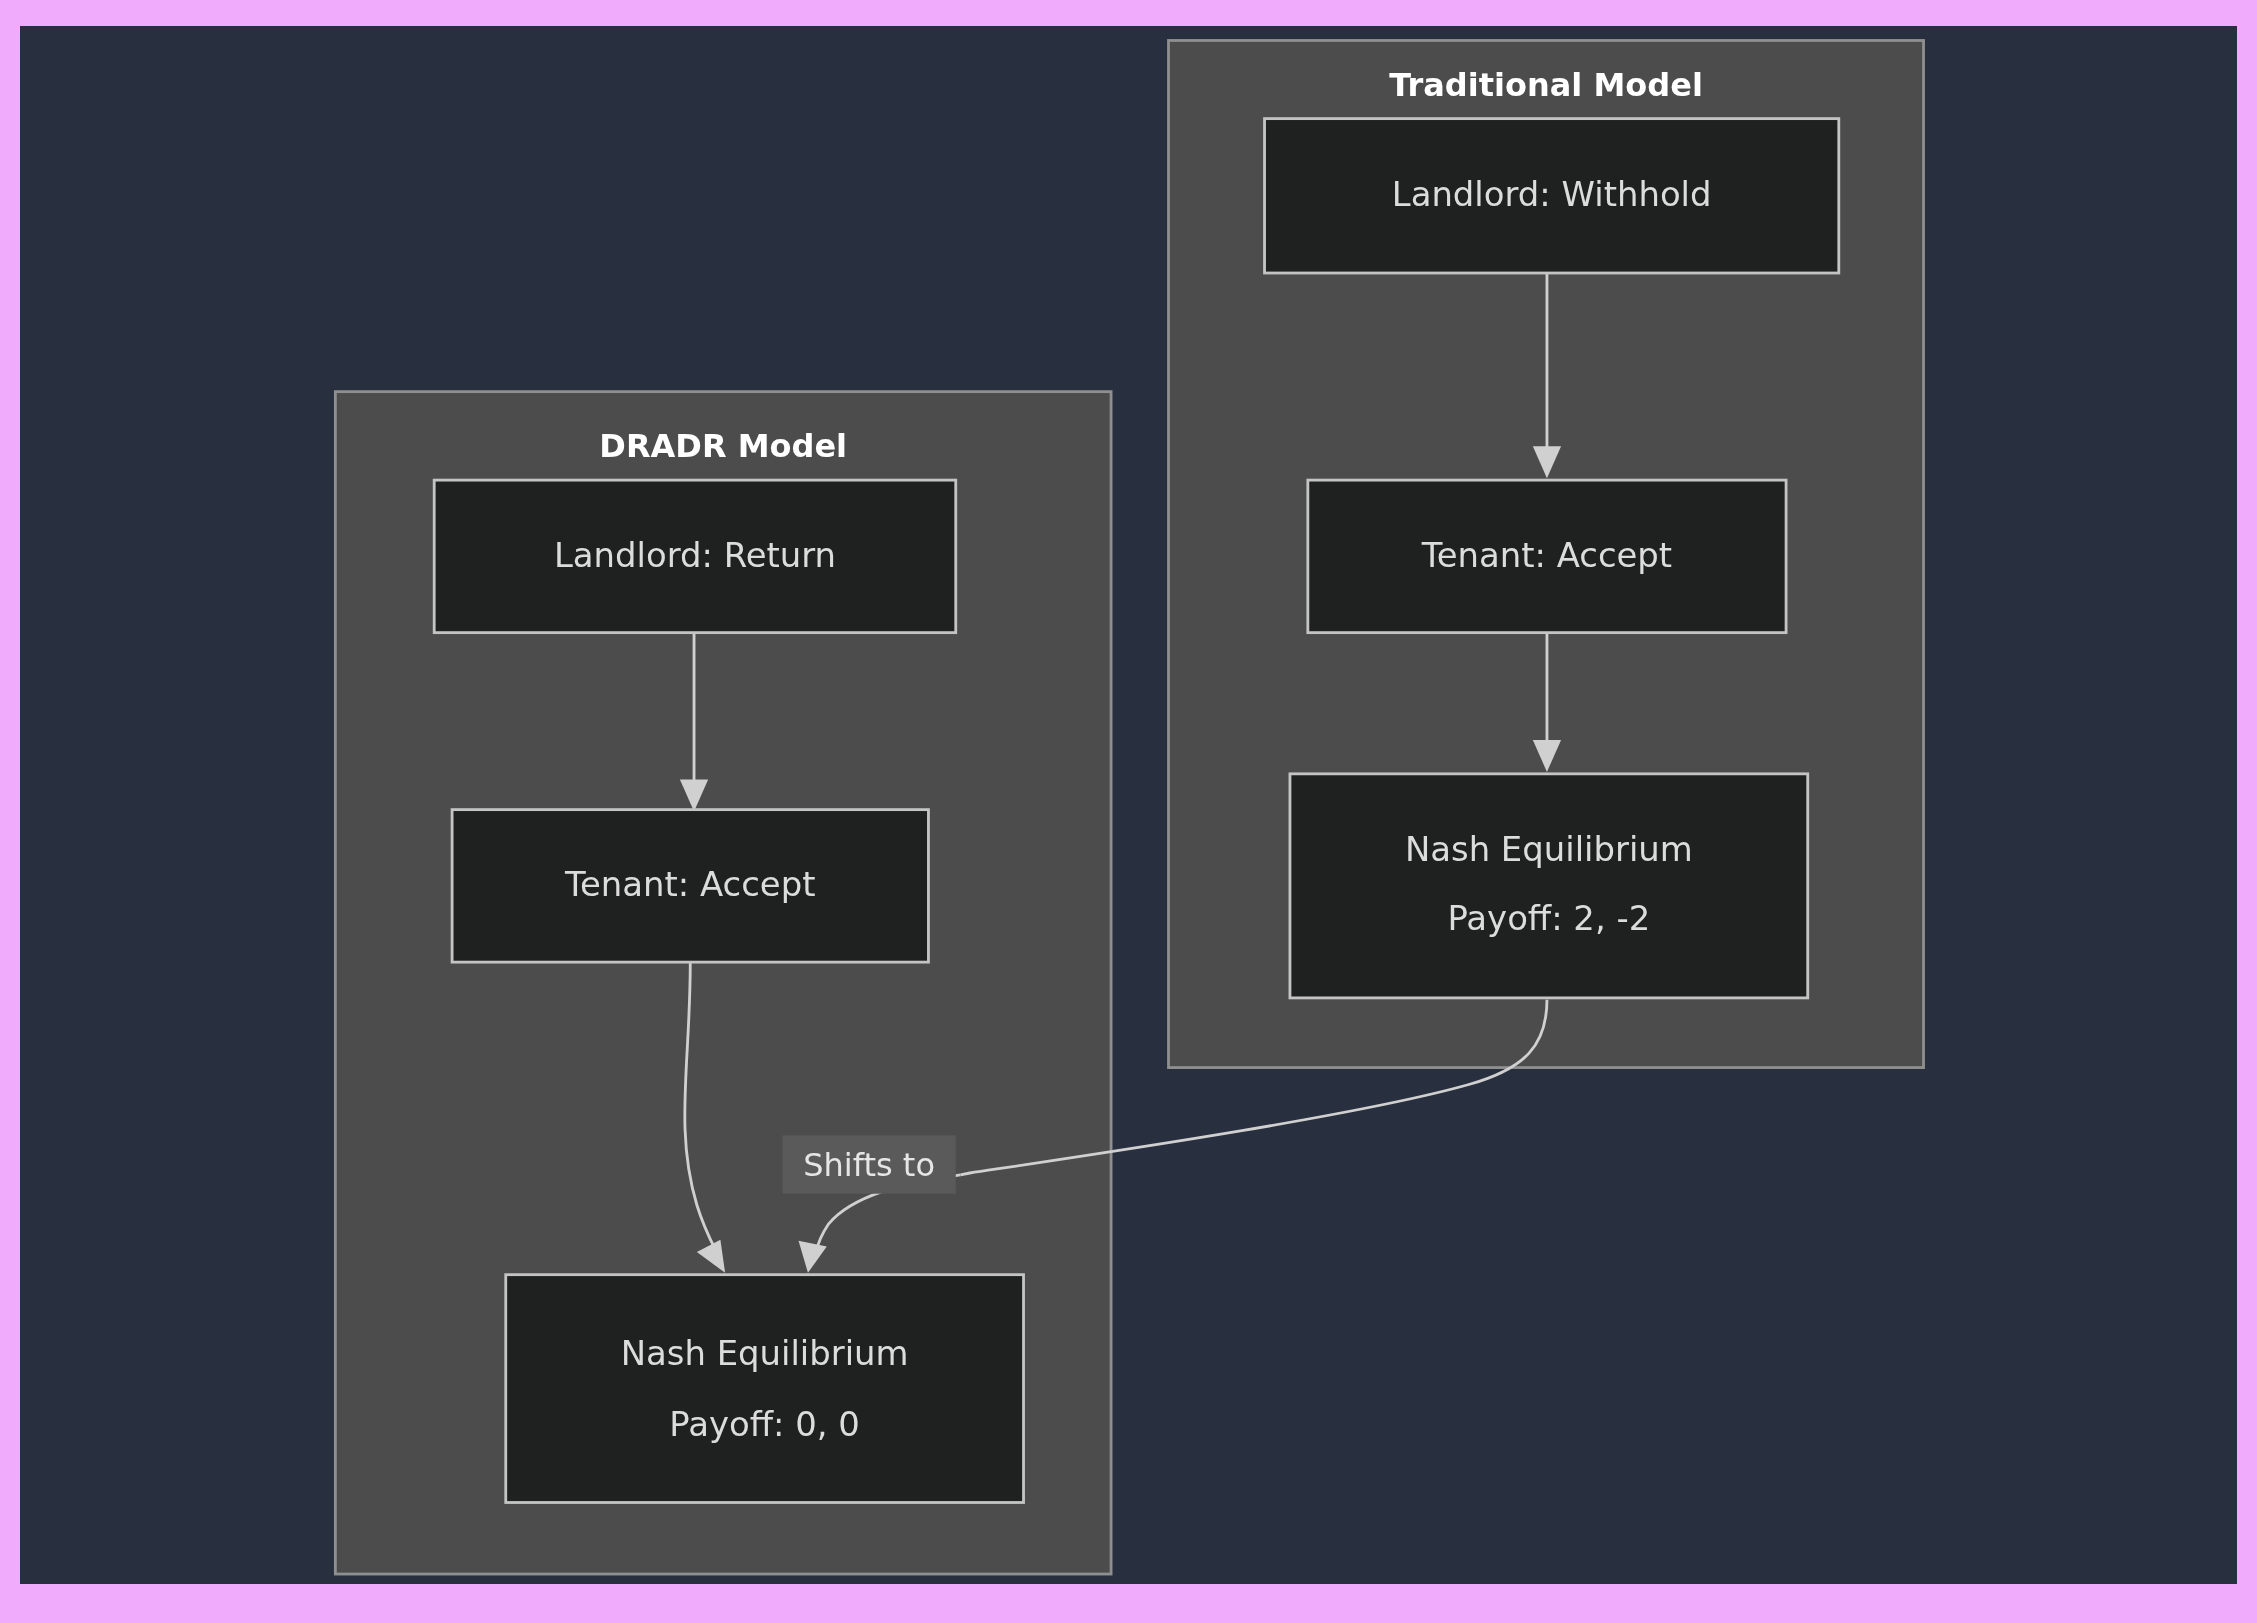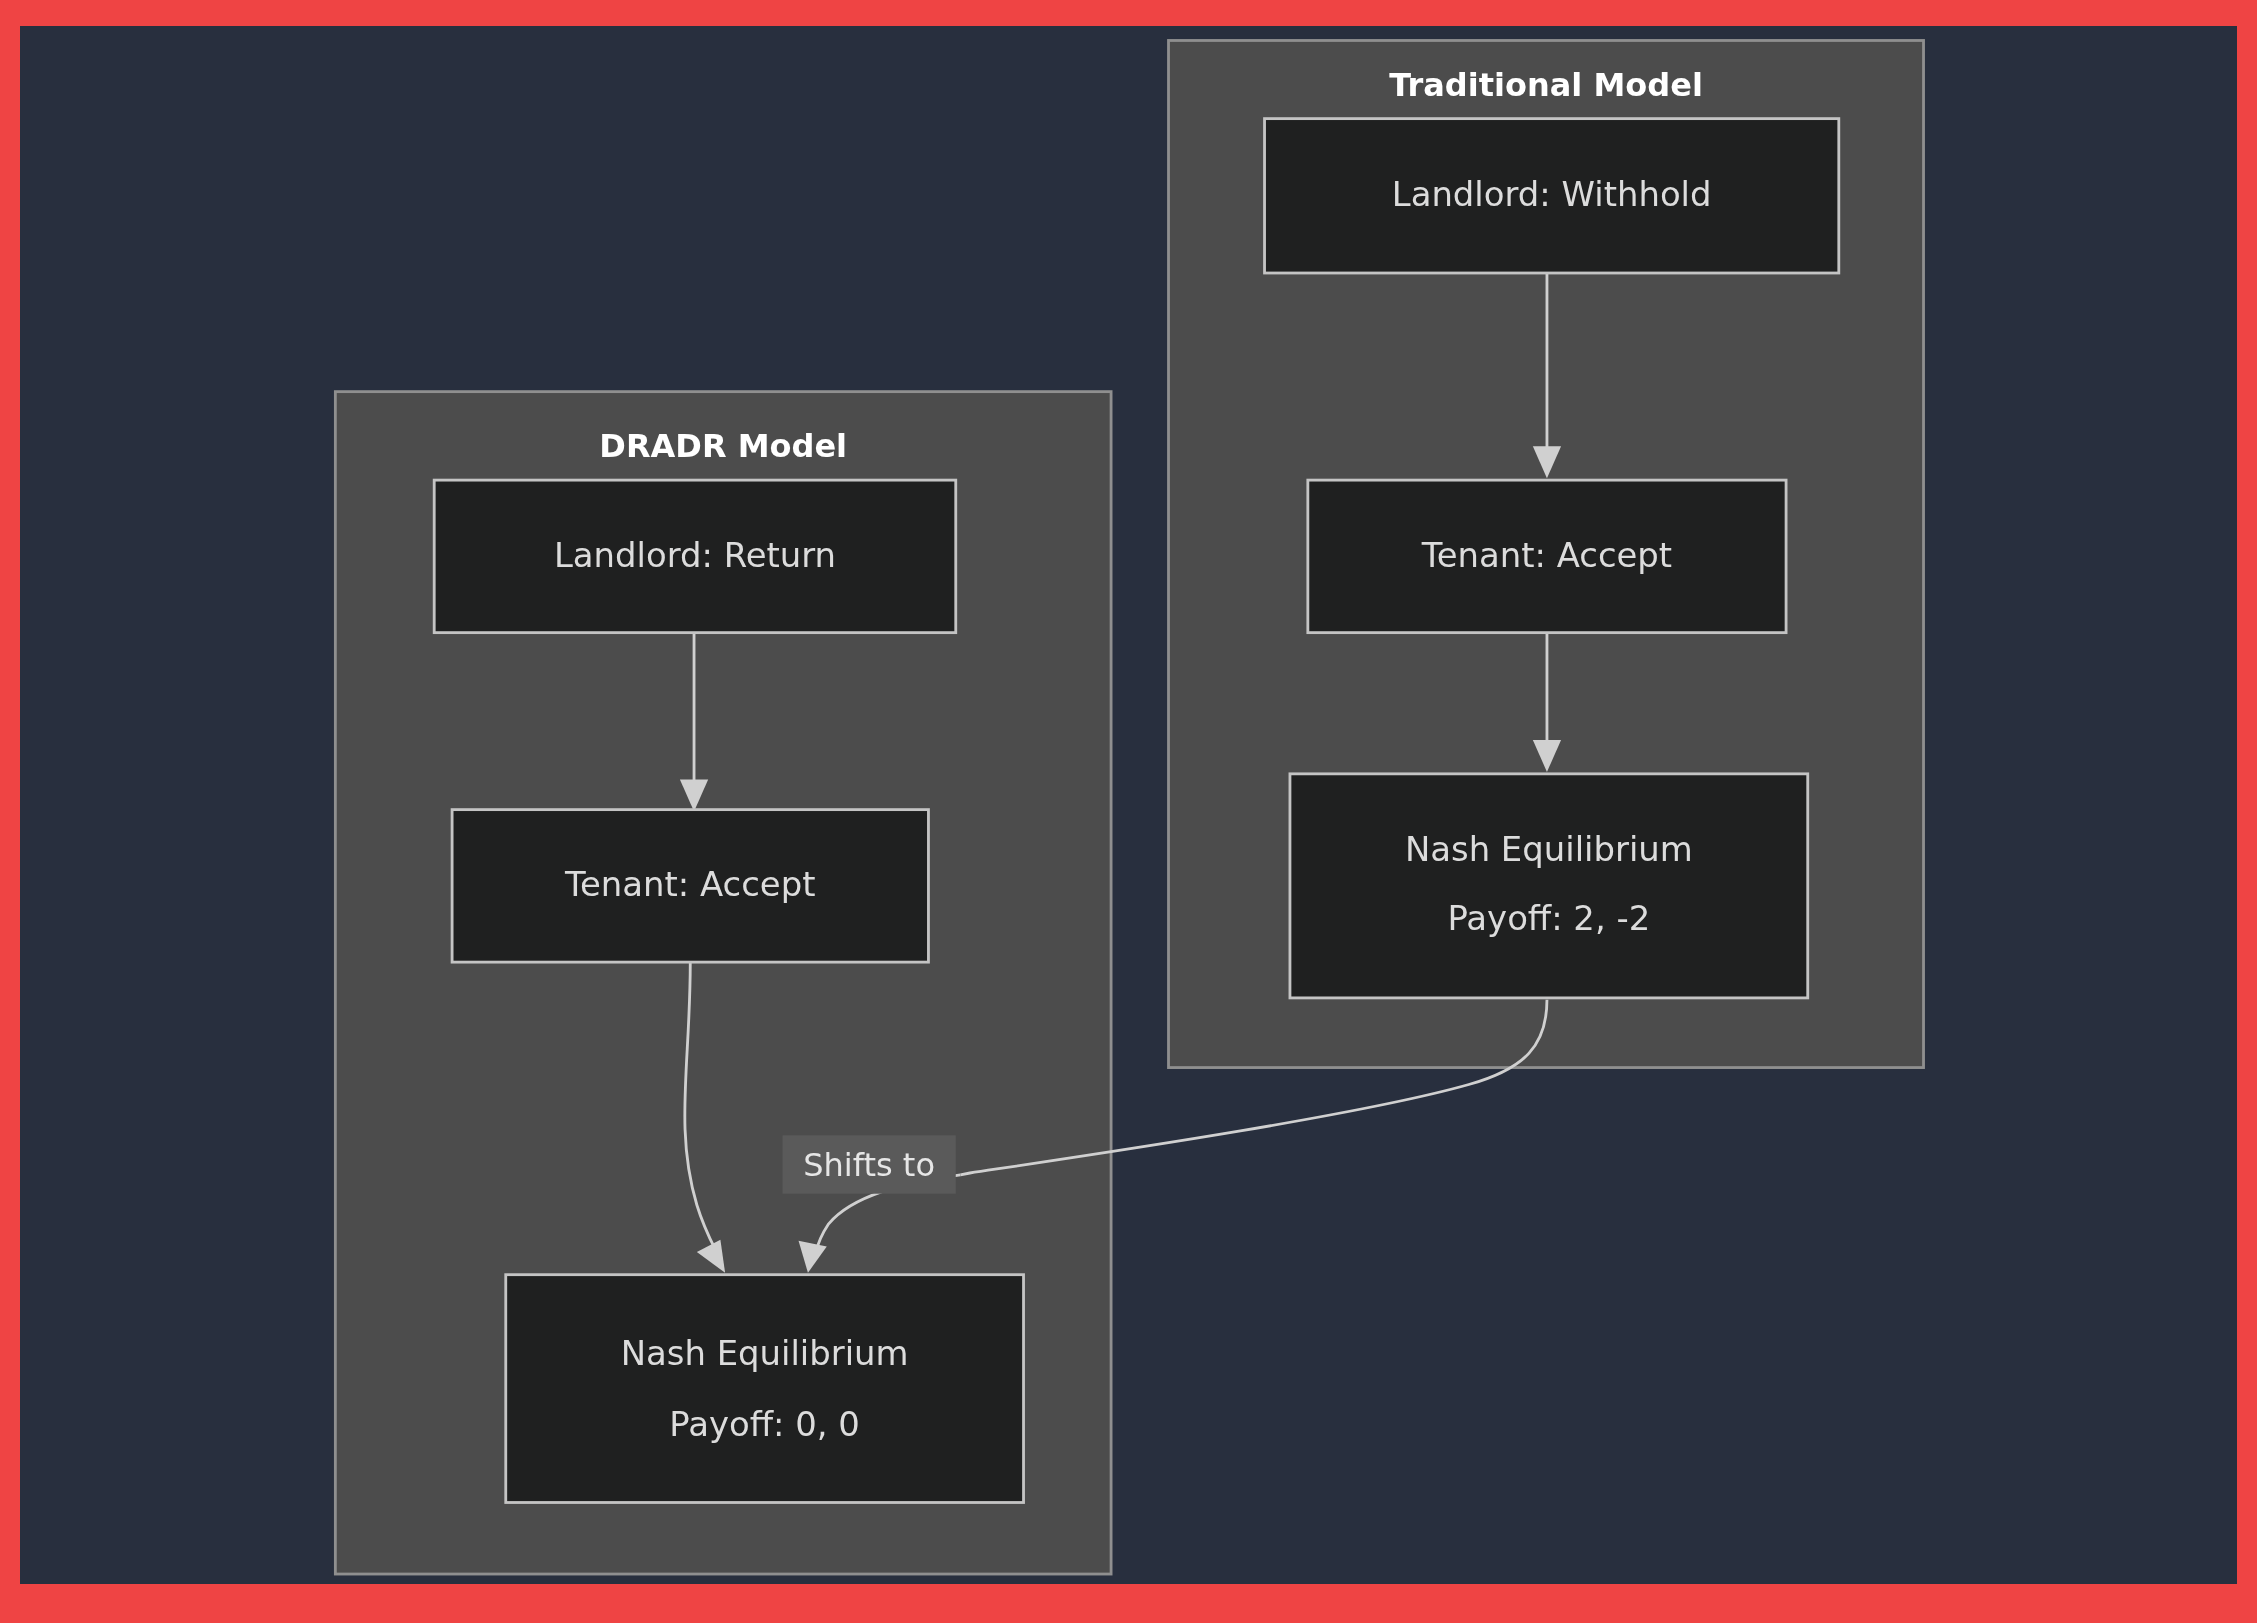--- a/index.html
+++ b/index.html
@@ -8,21 +8,21 @@
     background: #ffffff;
     width: 2257px;
     height: 1623px;
     overflow: hidden;
     font-family: "DejaVu Sans", "Liberation Sans", sans-serif;
   }
   #page {
     position: relative;
     width: 2257px;
     height: 1623px;
-    background: #ef4444;
+    background: #f0abfc;
   }
   #canvas {
     position: absolute;
     left: 20px;
     top: 26px;
     width: 2217px;
     height: 1558px;
     background: #282f3e;
   }
   svg#diagram {

